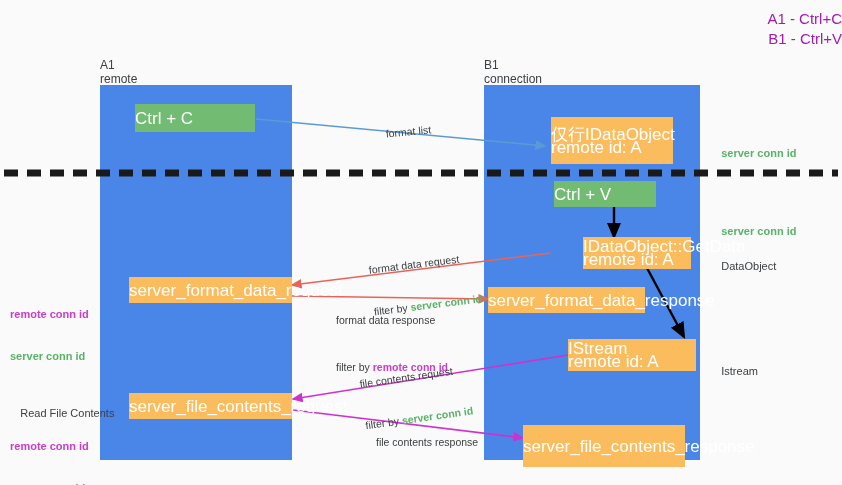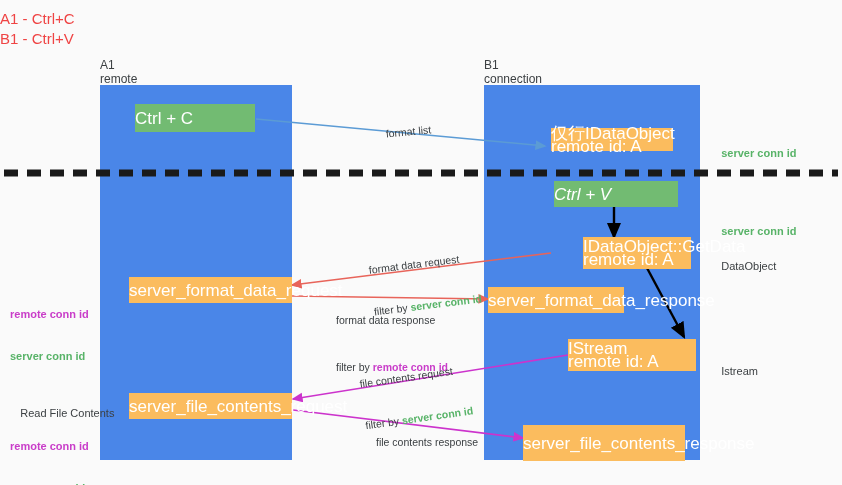--- a/index.html
+++ b/index.html
@@ -19,23 +19,23 @@
     position: absolute;
     left: 0; top: 0;
     width: 842px;
     height: 485px;
     pointer-events: none;
   }
   .title {
     position: absolute;
     left: 0; top: 9px;
     width: 842px;
-    text-align: left;
+    text-align: right;
     font-size: 15px;
-    color: #ef4444;
+    color: #a21caf;
     line-height: 20px;
     white-space: pre;
   }
   .col-header {
     position: absolute;
     font-size: 12px;
     color: #3c4043;
     line-height: 14px;
     white-space: pre;
   }
@@ -130,44 +130,44 @@
   </div>
 
   <div class="node orange" style="left:129px; top:393px; width:163px; height:26px;">
     <span>server_file_contents_request</span>
   </div>
 
   <div class="node orange" style="left:129px; top:277px; width:163px; height:26px;">
     <span>server_format_data_request</span>
   </div>
 
-  <div class="node orange" style="left:551px; top:128px; width:122px; height:23px;">
+  <div class="node orange" style="left:551px; top:117px; width:122px; height:47px;">
     <span>仅行IDataObject</span>
     <span>remote id: A</span>
   </div>
 
-  <div class="node green" style="left:554px; top:181px; width:124px; height:26px;font-style:italic;">
+  <div class="node green" style="left:554px; top:181px; width:102px; height:26px;">
     <span>Ctrl + V</span>
   </div>
 
   <div class="node orange" style="left:583px; top:237px; width:108px; height:32px;">
     <span>IDataObject::GetData</span>
     <span>remote id: A</span>
   </div>
 
-  <div class="node orange" style="left:488px; top:287px; width:136px; height:26px;">
+  <div class="node orange" style="left:488px; top:287px; width:157px; height:26px;">
     <span>server_format_data_response</span>
   </div>
 
   <div class="node orange" style="left:568px; top:339px; width:128px; height:32px;">
     <span>IStream</span>
     <span>remote id: A</span>
   </div>
 
-  <div class="node orange" style="left:523px; top:425px; width:162px; height:36px;">
+  <div class="node orange" style="left:523px; top:425px; width:162px; height:42px;">
     <span>server_file_contents_response</span>
   </div>
 
   <div class="edge-label" style="left:374px; top:111px; transform:rotate(-5.5deg);">
     <span>format list</span>
   </div>
 
   <div class="edge-label" style="left:371px; top:228px; transform:rotate(-7deg);">
     <div><span>format data request</span></div>
     <div><span>filter by </span><span class="tok-green">server conn id</span></div>

